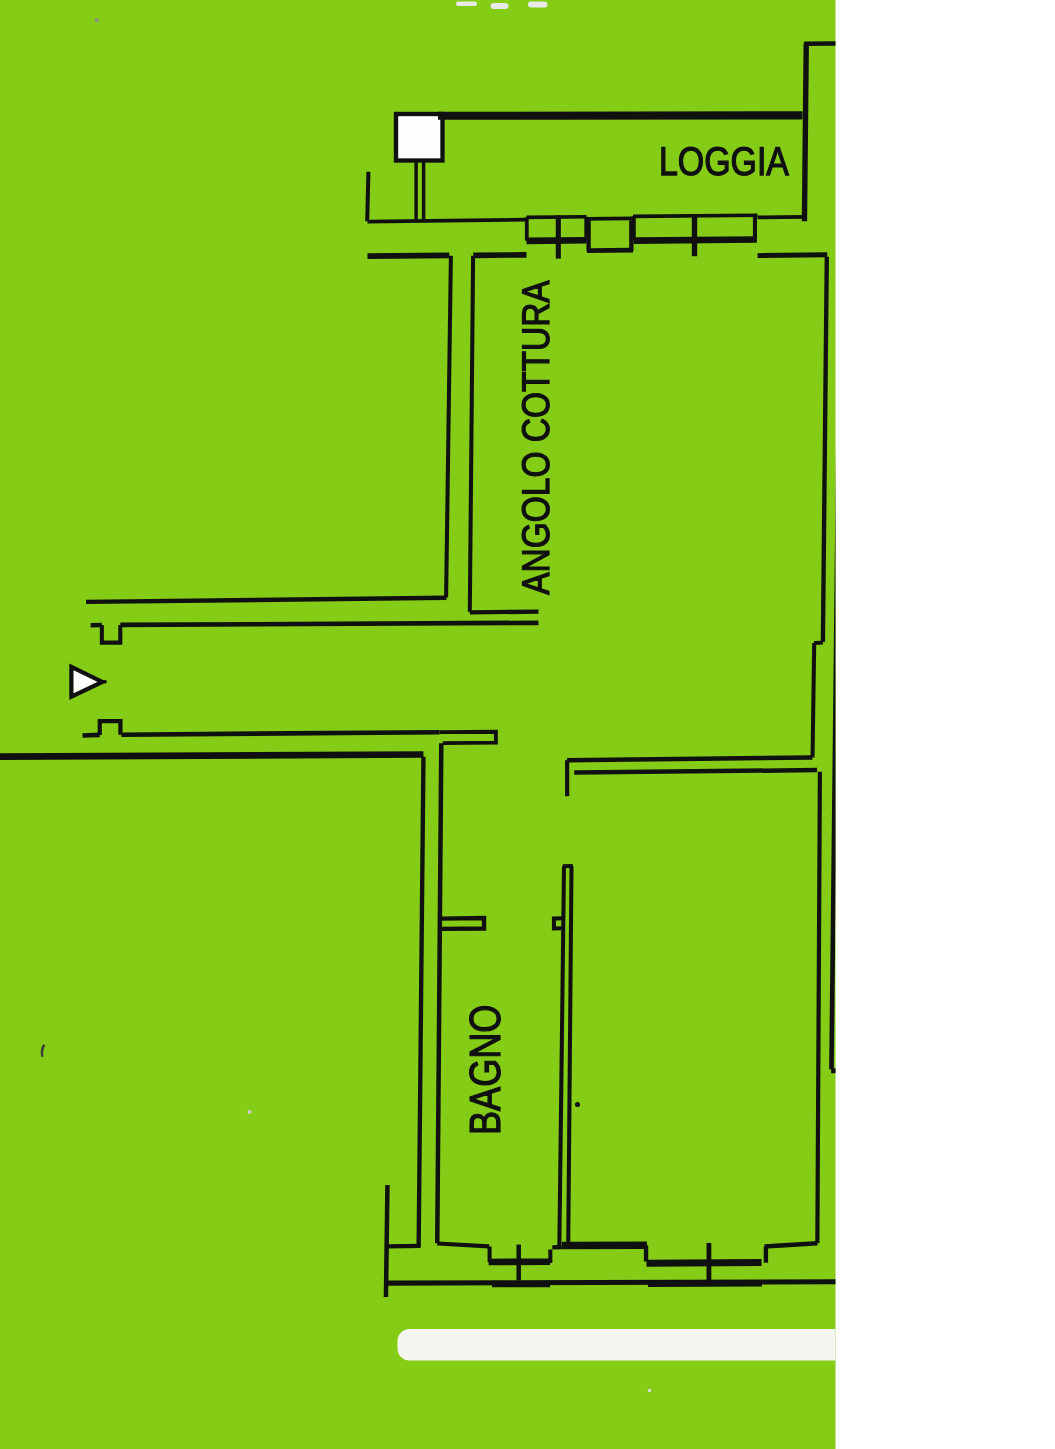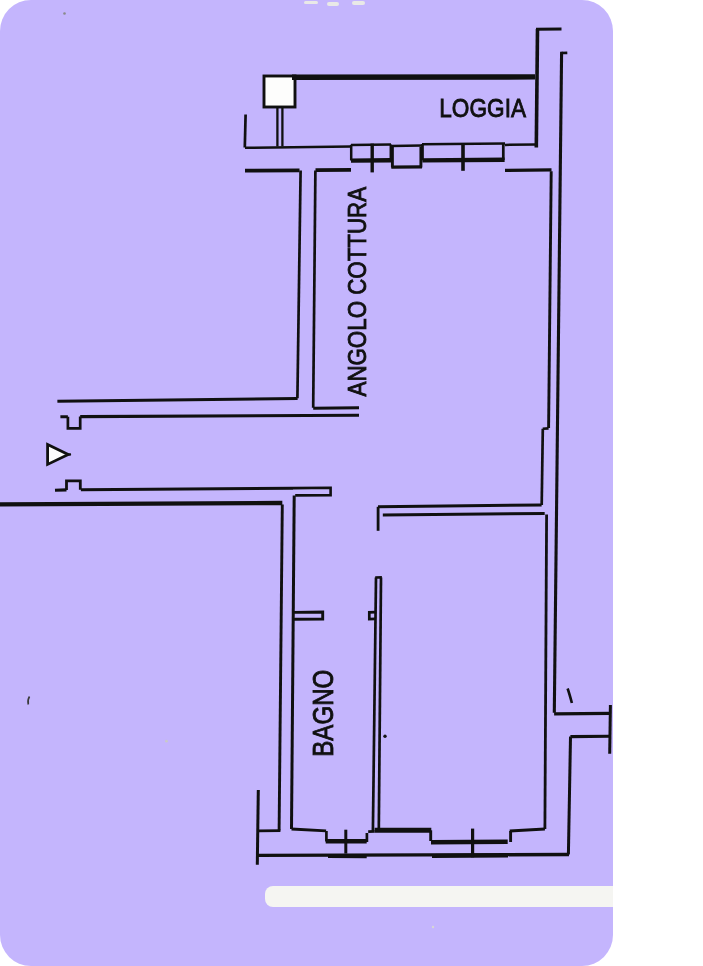--- a/index.html
+++ b/index.html
@@ -1,16 +1,16 @@
 <!DOCTYPE html>
 <html><head>
 <meta charset="utf-8">
 <style>
   html,body{margin:0;padding:0;background:#ffffff;}
-  #page{width:613px;height:966px;position:relative;background:#c4b5fd;overflow:hidden;border-radius:31px;}
+  #page{width:557px;height:966px;position:relative;background:#84cc16;overflow:hidden;}
   svg{position:absolute;left:0;top:0;}
   text{font-family:"Liberation Sans",sans-serif;fill:#101010;stroke:#101010;stroke-width:0.85;}
 </style>
 </head>
 <body>
 <div id="page">
 <svg width="703" height="966" viewBox="0 0 703 966">
   <g stroke="#101010" fill="none" stroke-linecap="butt">
 
     <rect x="264" y="76" width="31" height="31" fill="#fdfdfc" stroke-width="2.9"></rect>

